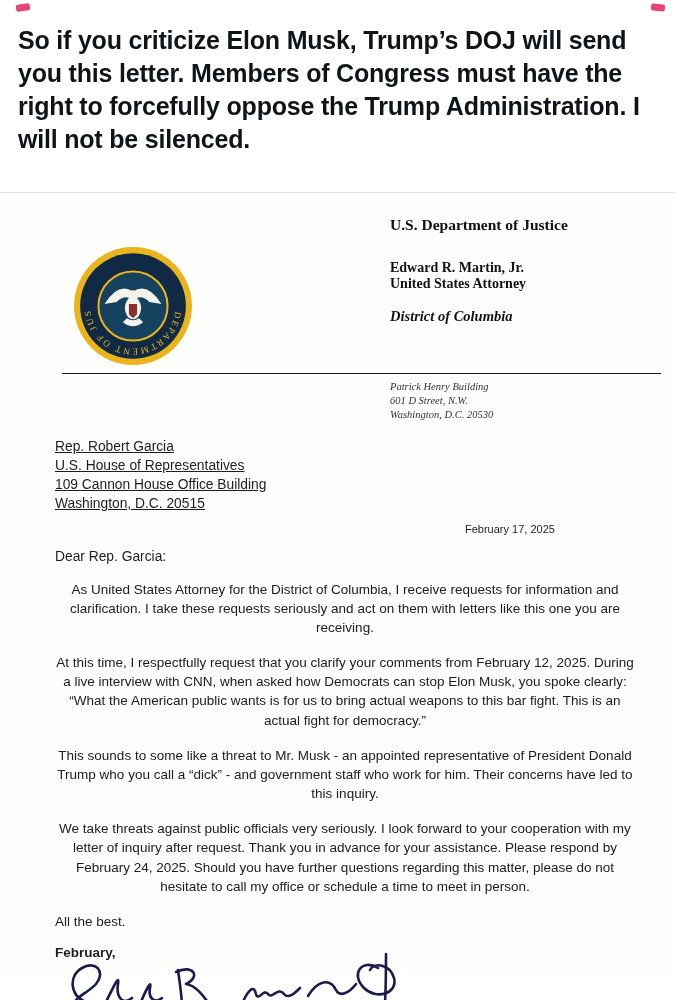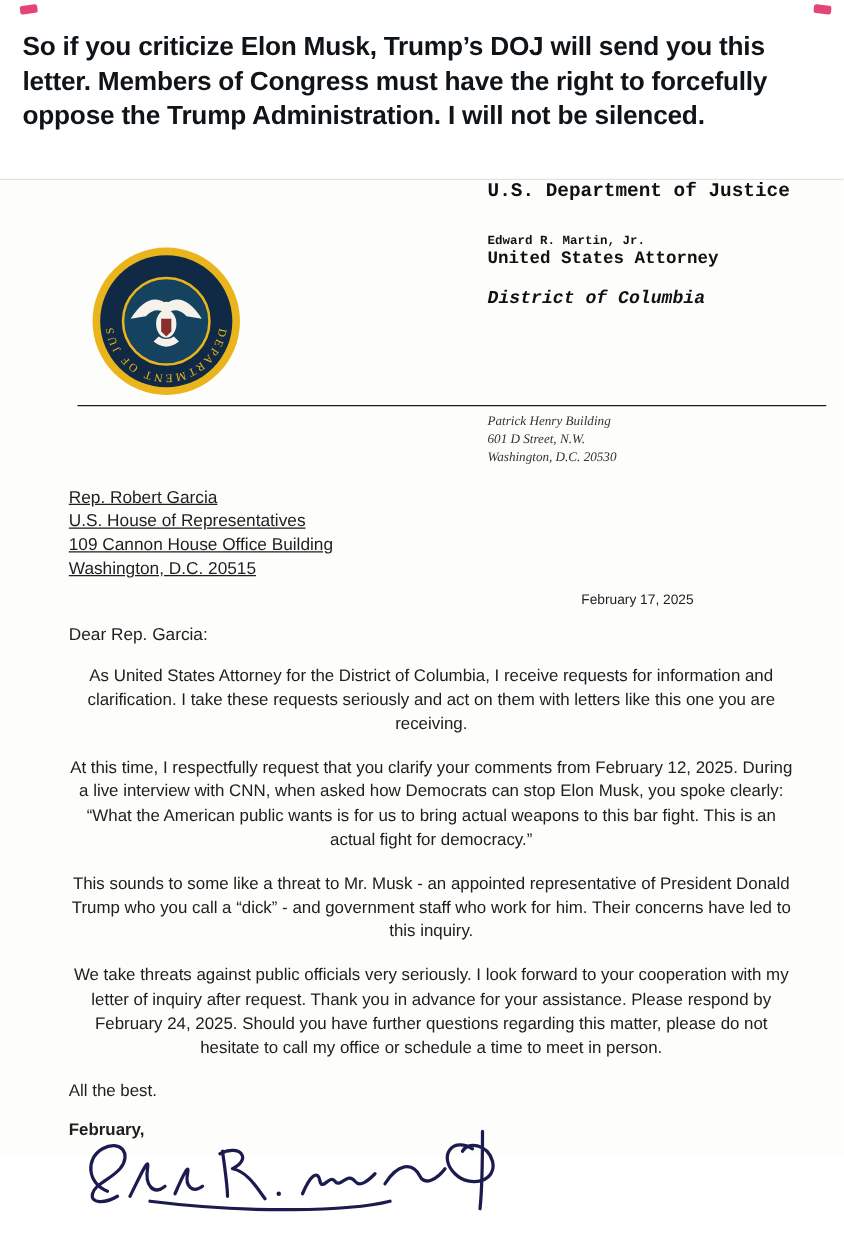--- a/index.html
+++ b/index.html
@@ -8,35 +8,35 @@
     font-family:"Liberation Sans",sans-serif;color:#0f1419;position:relative;
   }
   
   .crop-mark{position:absolute;top:4px;width:14px;height:7px;background:#e0245e;border-radius:2px;opacity:.85;}
   .crop-mark.left{left:16px;transform:rotate(-8deg);}
   .crop-mark.right{right:10px;transform:rotate(6deg);}
 
   
   .post-text{
     padding:24px 18px 10px 18px;
-    font-size:21px;line-height:1.32;font-weight:600;
+    font-size:25px;line-height:1.32;font-weight:600;
     letter-spacing:-0.2px;color:#0f1419;
   }
 
   
   .letter{
     position:relative;margin-top:26px;height:780px;
     background:#fdfdfc;border-top:1px solid #e3e3e1;
     color:#1e1e1e;
   }
   .letterhead{position:relative;height:180px;}
   .seal{position:absolute;left:72px;top:52px;width:122px;height:122px;}
-  .hdr-right{position:absolute;left:390px;top:0;font-family:Liberation Mono, monospace;color:#111;}
+  .hdr-right{position:absolute;left:390px;top:23px;font-family:Liberation Serif, serif;color:#111;}
   .hdr-agency{font-weight:bold;font-size:15.5px;}
-  .hdr-name{margin-top:26px;font-weight:bold;font-size:10px;}
+  .hdr-name{margin-top:26px;font-weight:bold;font-size:14px;}
   .hdr-title{font-weight:bold;font-size:14px;}
   .hdr-district{margin-top:16px;font-weight:bold;font-style:italic;font-size:14.5px;}
   .rule{border:0;border-top:1.6px solid #1a1a1a;margin:0 14px 0 62px;}
   .return-addr{
     margin:6px 0 0 390px;font-family:"Liberation Serif",serif;
     font-style:italic;font-size:10.5px;line-height:1.35;color:#333;
   }
   .recipient{margin:14px 0 0 55px;font-size:13.8px;line-height:1.38;text-decoration:underline;}
   .date-line{margin:10px 0 0 465px;font-size:11px;}
   .salutation{margin:14px 0 0 55px;font-size:13.8px;}

